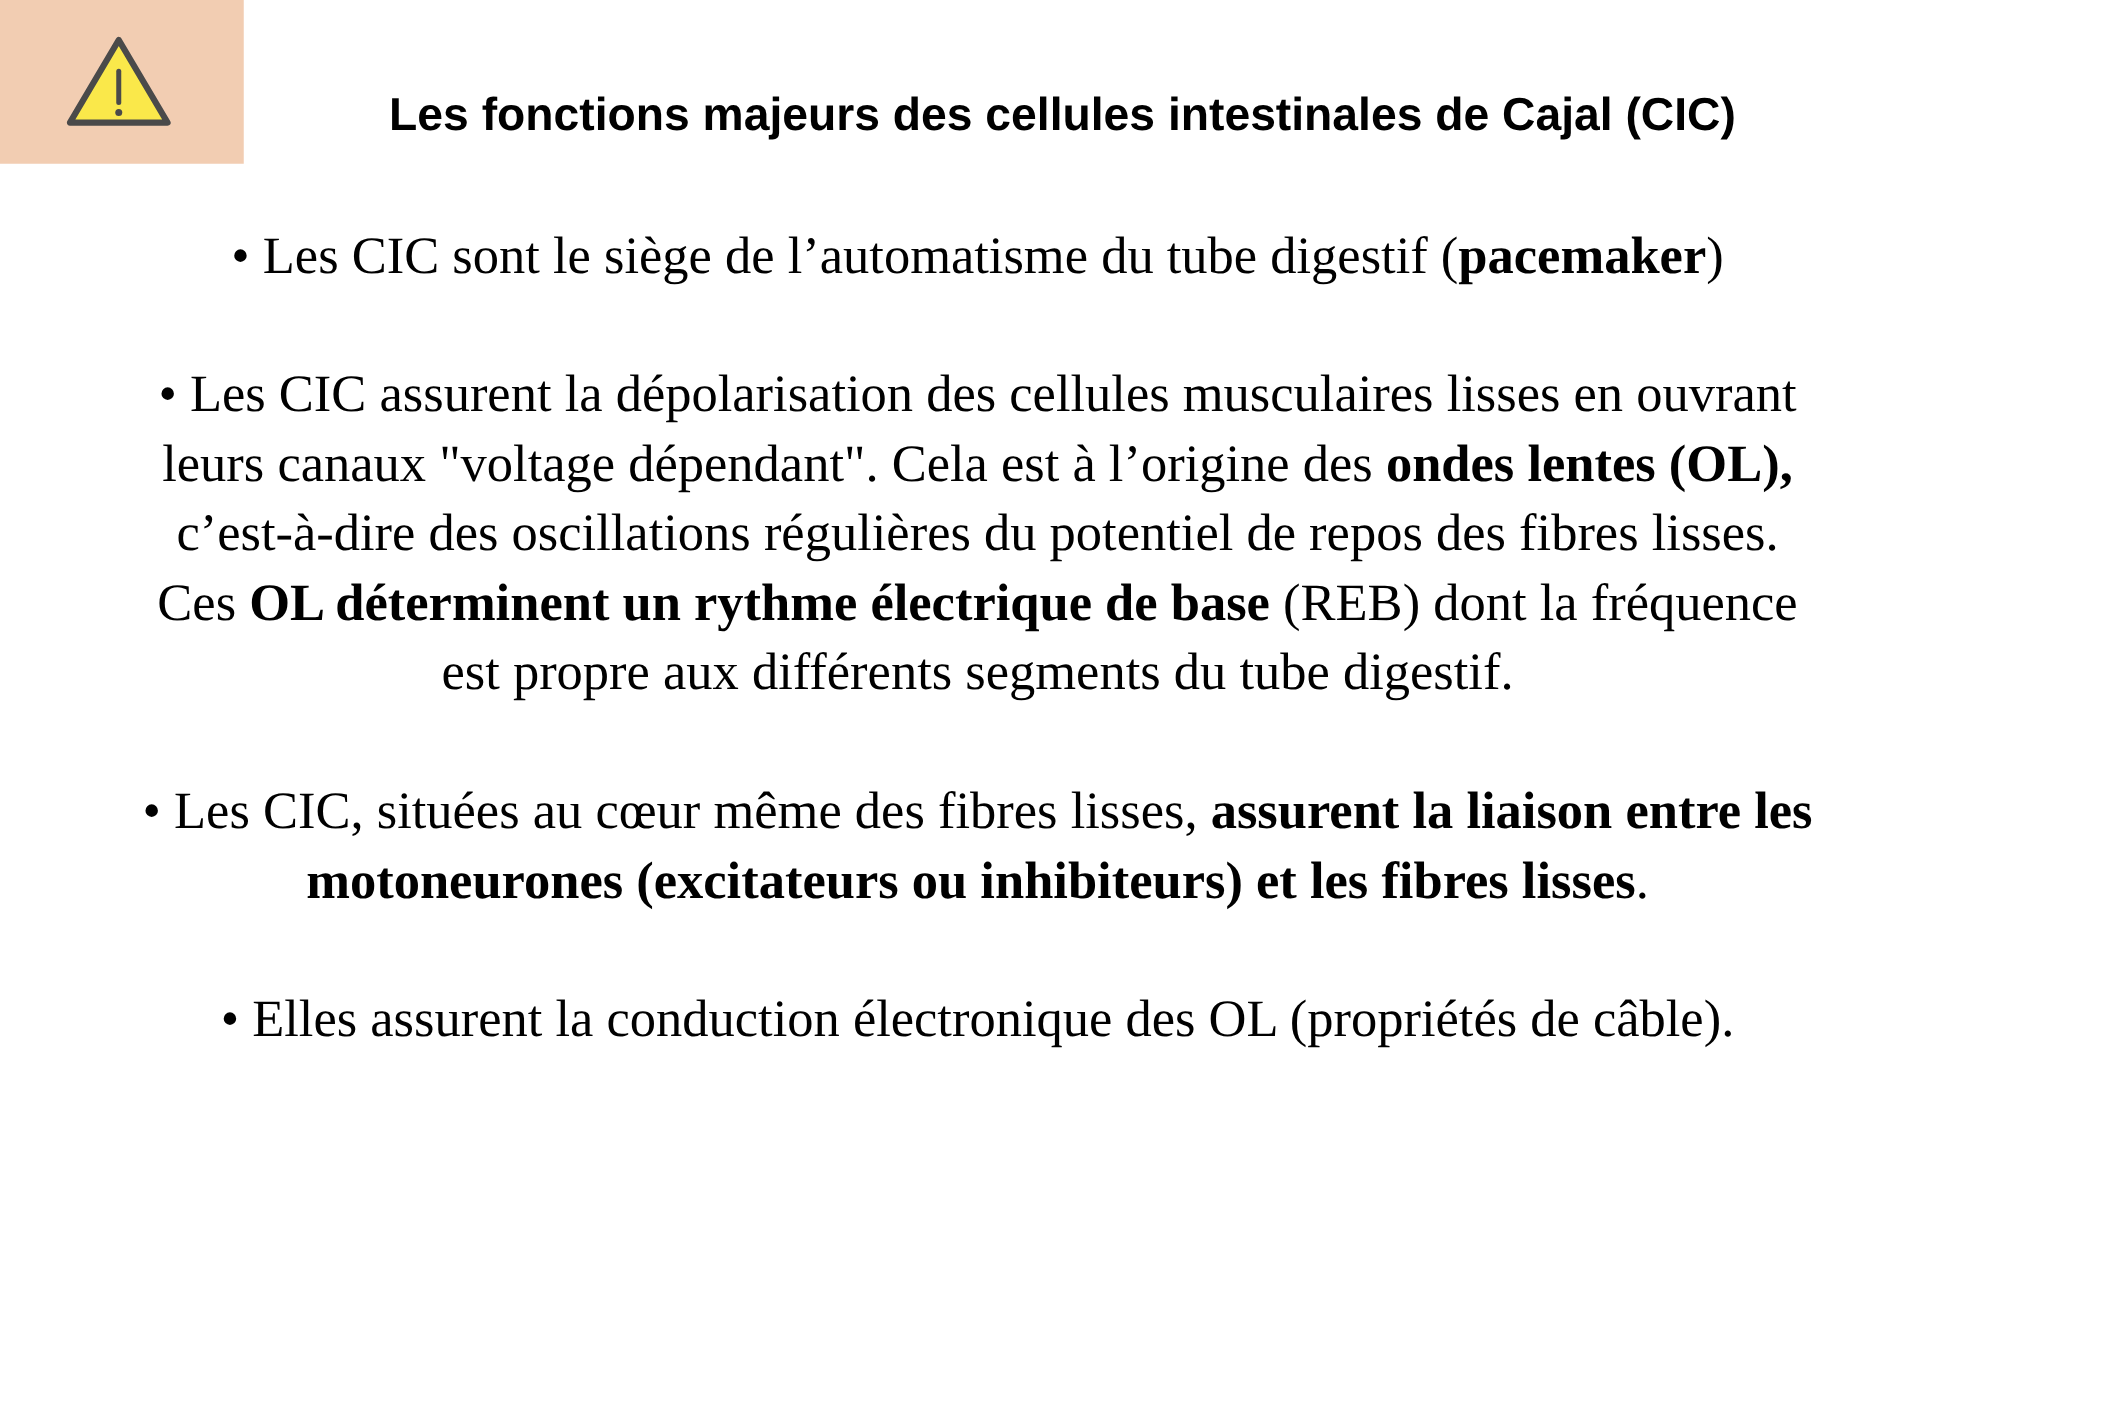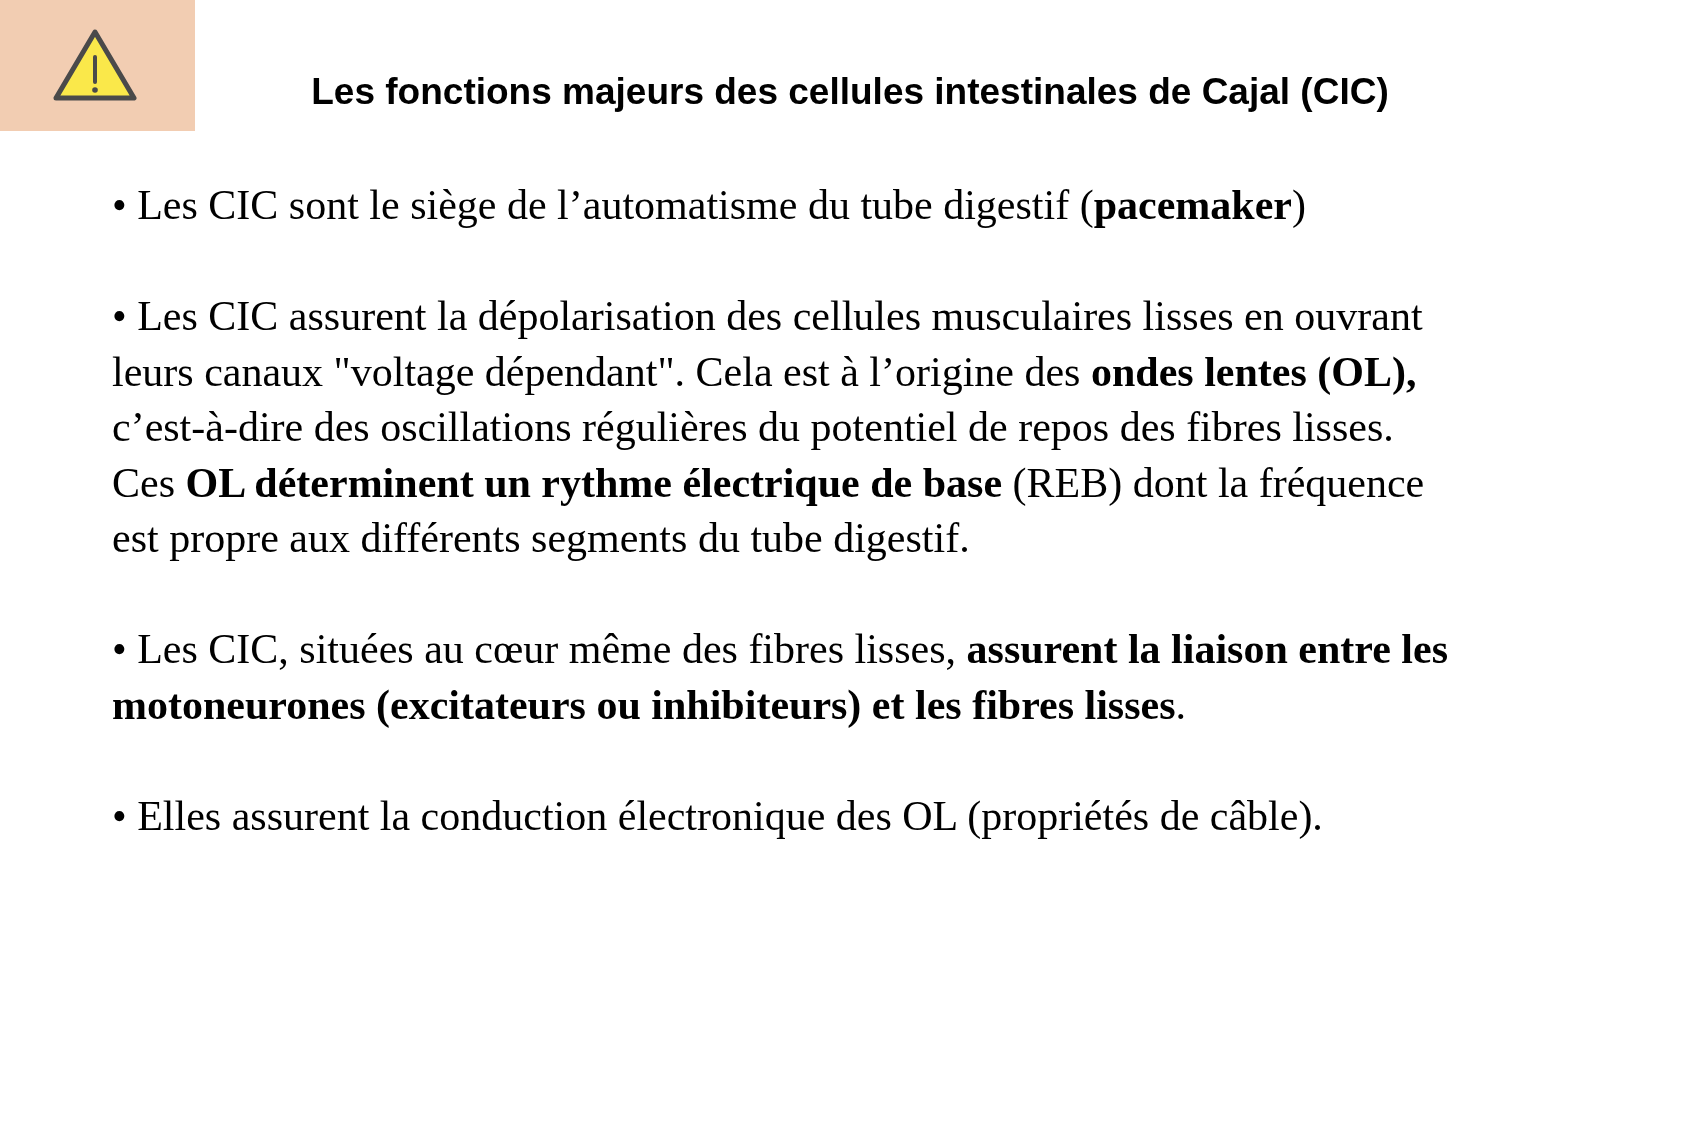--- a/index.html
+++ b/index.html
@@ -13,21 +13,21 @@
     }
     .warn-box svg { position: absolute; left: 52px; top: 27px; }
     .title {
       position: absolute; left: 250px; top: 40px; width: 1200px;
       text-align: center; font-family: "Liberation Sans", sans-serif;
       font-weight: bold; font-size: 37px; line-height: 56px; color: #000; margin-top: 24px;
     }
     .body {
       position: absolute; left: 112px; top: 178px; width: 1340px;
       font-family: "Liberation Serif", serif; font-size: 42px;
-      line-height: 55.5px; color: #000;
+      line-height: 55.5px; color: #000; text-align: center;
     }
     .para { margin: 0 0 55.5px 0; }
     .para b { font-weight: bold; }
   </style>
 </head>
 <body>
 
 <div class="warn-box">
   <svg width="86" height="76" viewBox="0 0 86 76">
     <polygon points="43,5 82,71 4,71" fill="#fae84a" stroke="#4a4a4a" stroke-width="5" stroke-linejoin="round"></polygon>

